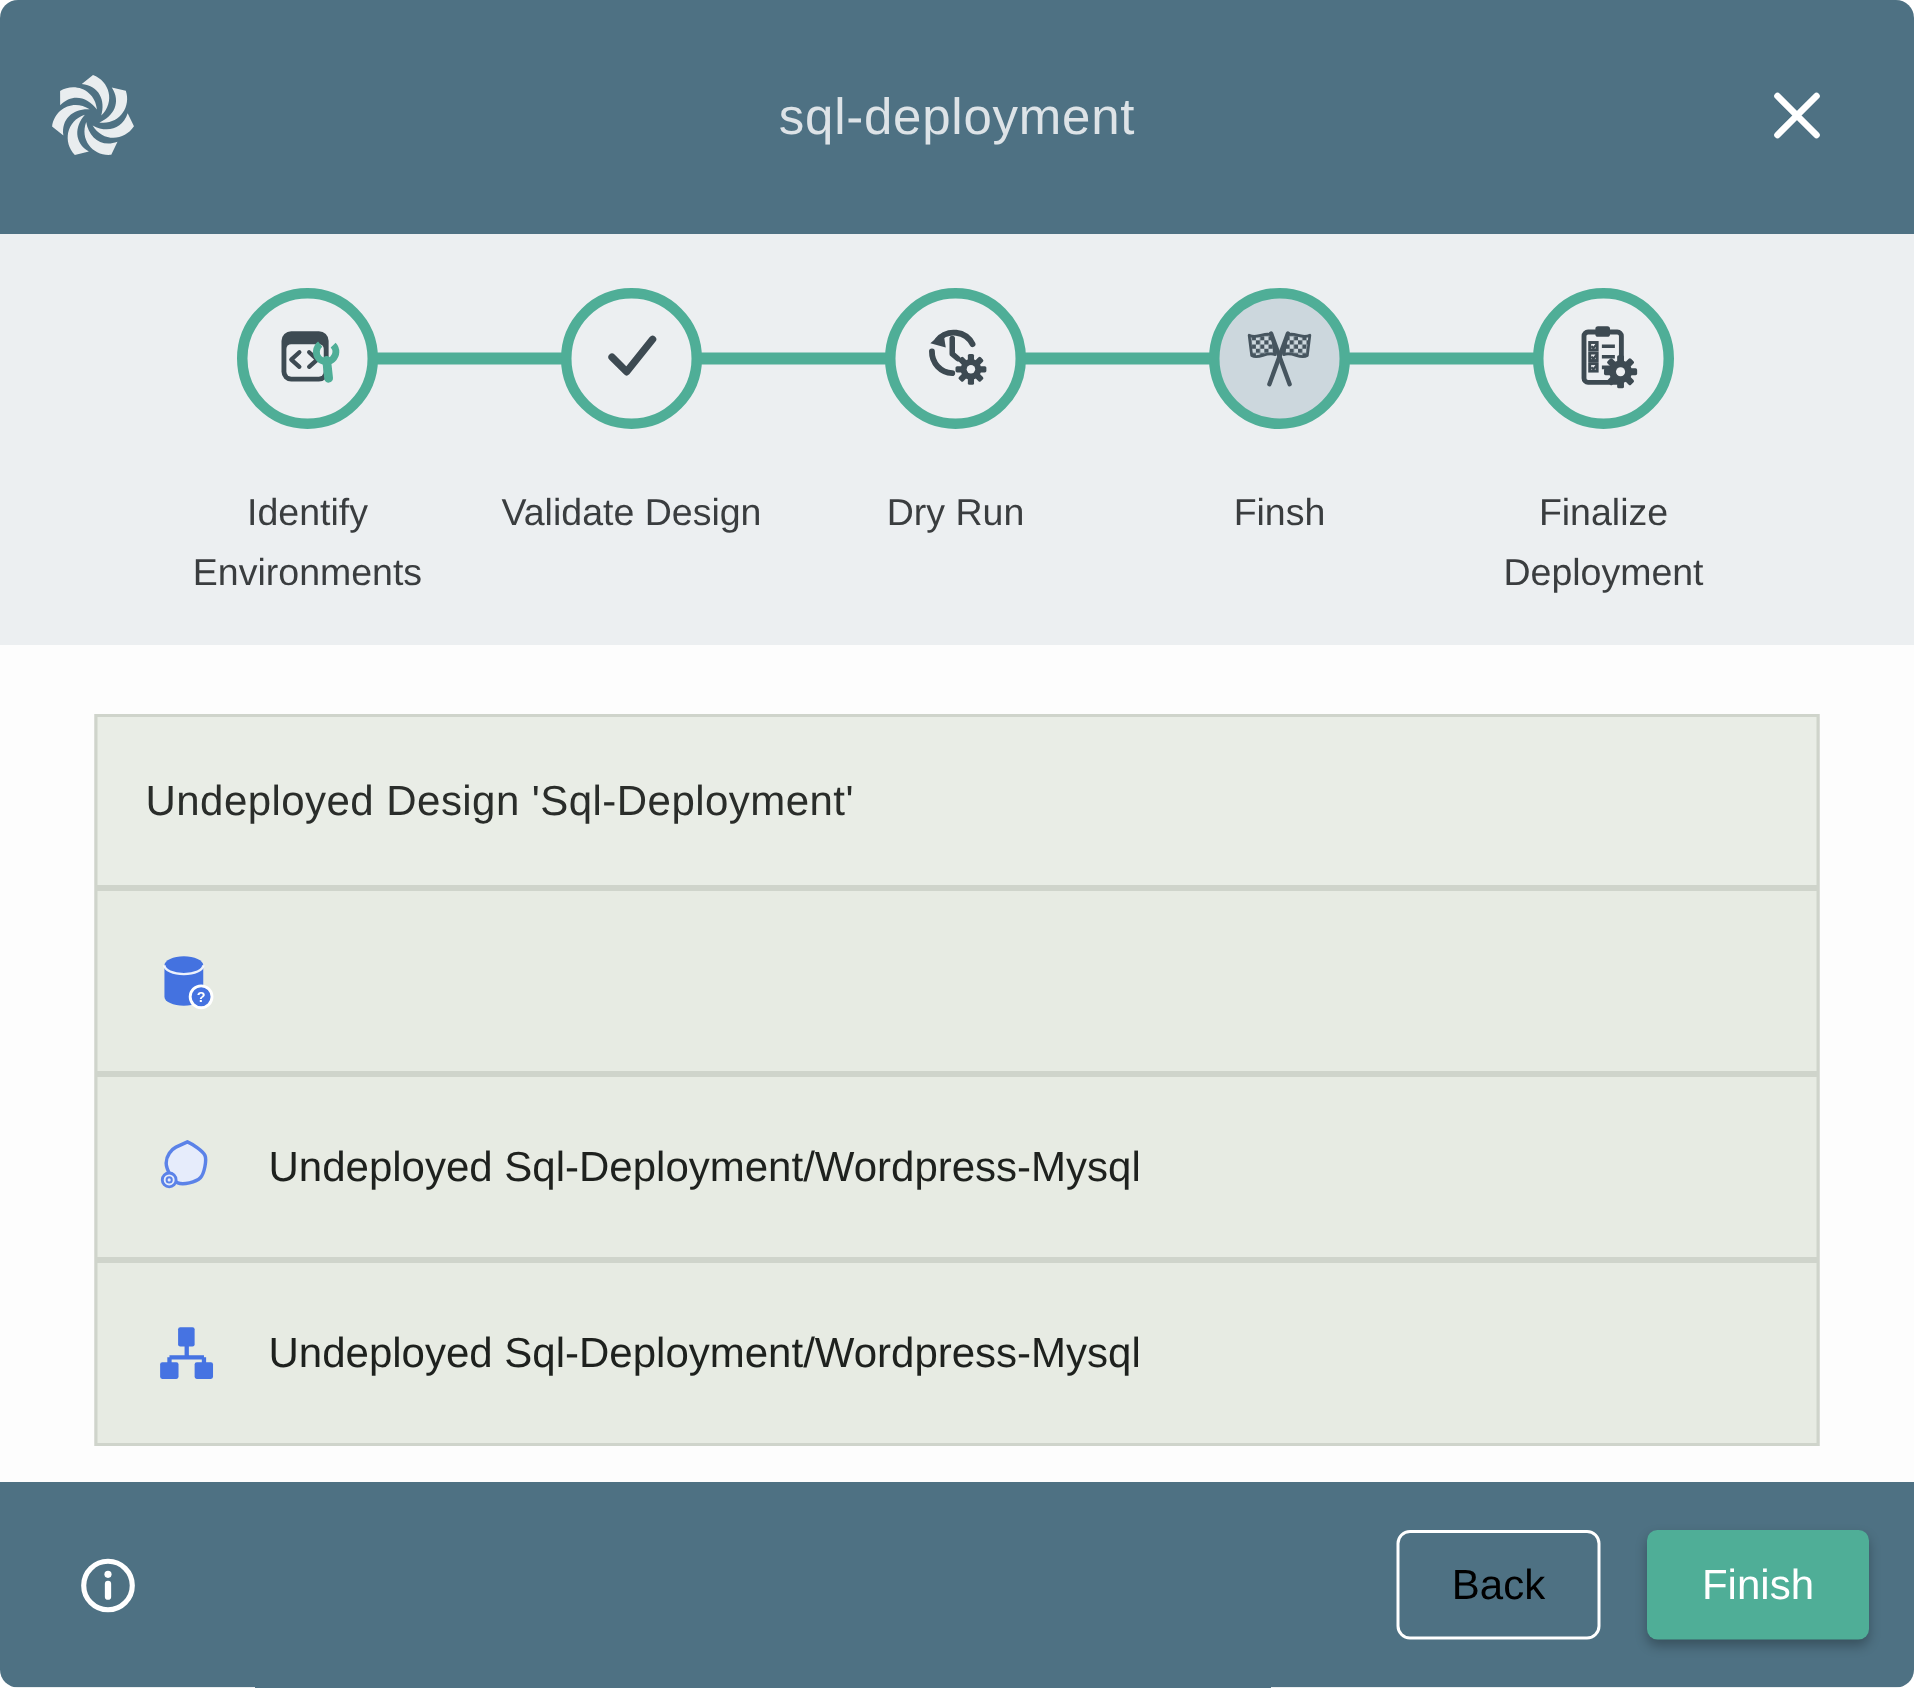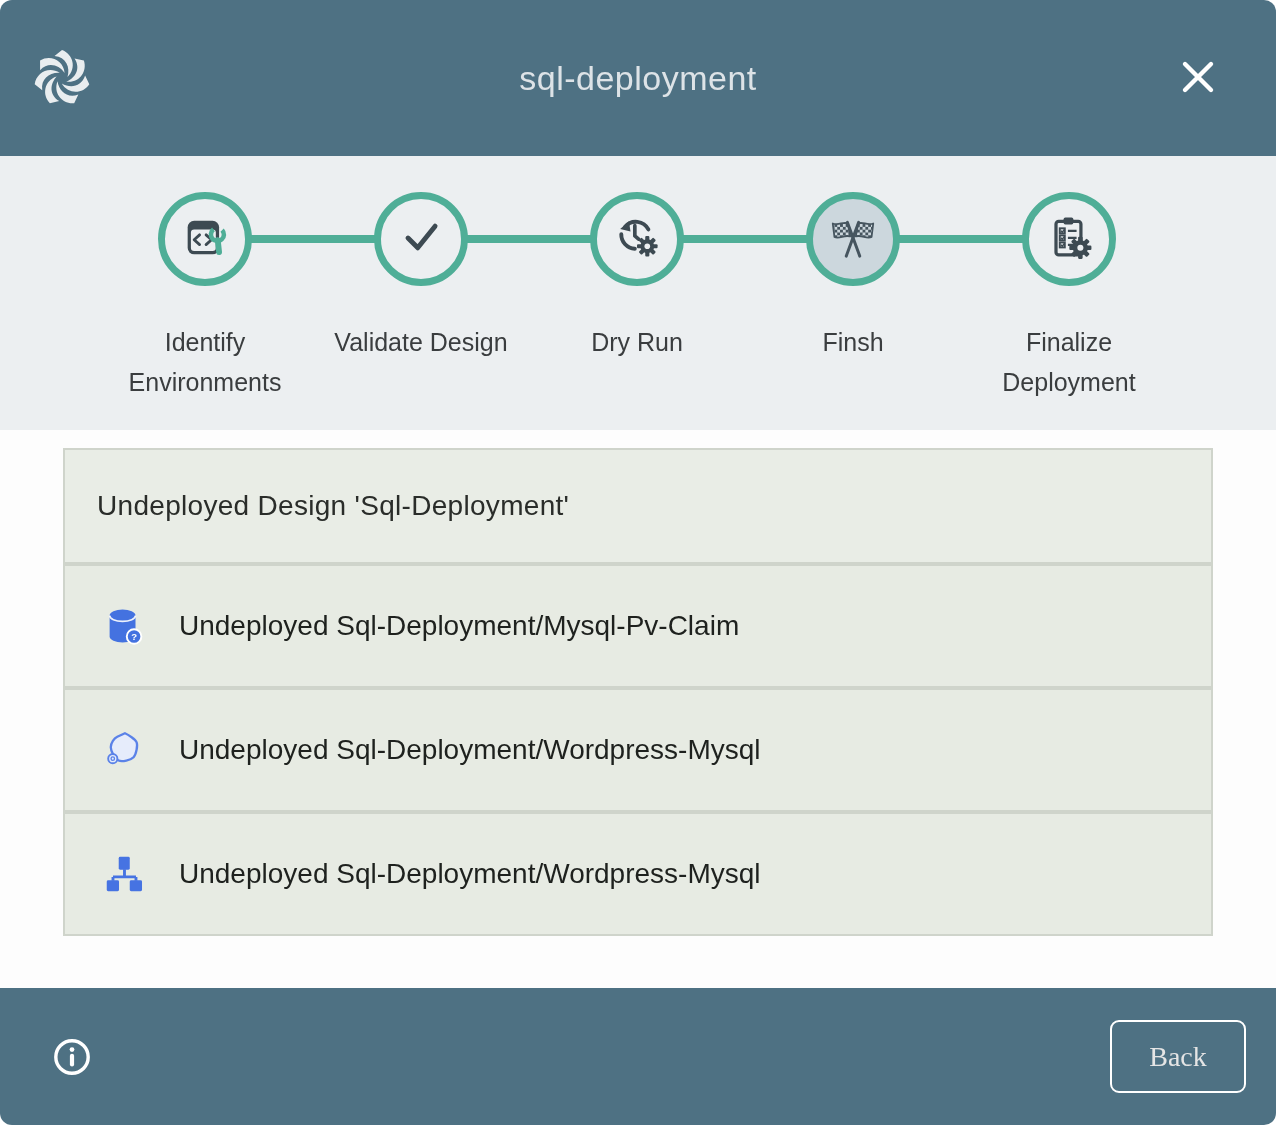--- a/index.html
+++ b/index.html
@@ -23,35 +23,35 @@
   .steps { position:absolute; left:97px; top:36px; display:grid; grid-template-columns:repeat(5,216px); }
   .step { display:flex; flex-direction:column; align-items:center; }
   .step .circle {
     position:relative; width:94px; height:94px; border-radius:50%;
     border:7px solid #4fae97; background:#eceff1;
     display:flex; align-items:center; justify-content:center;
   }
   .step.active .circle { background:#ccd7dd; }
   .step .lbl { margin-top:36px; font-size:25px; line-height:40px; color:#3a3d3f; text-align:center; }
   
-  .content { height:558px; background:#fdfdfd; padding:18px 63px 0 63px; }
+  .content { height:558px; background:#fdfdfd; padding:46px 63px 0 63px; }
   .panel { border:2px solid #cfd4cb; background:#cfd4cb; display:flex; flex-direction:column; gap:4px; }
   .row-head { height:112px; background:#e9ede6; display:flex; align-items:center;
     padding-left:32px; font-size:28px; font-weight:300; color:#2a2d2a; letter-spacing:.3px; }
   .row { height:120px; background:#e7ebe3; display:flex; align-items:center; padding-left:36px; }
   .row .ric { width:46px; height:46px; margin-right:32px; flex:0 0 auto; }
   .row .rtxt { font-size:28px; color:#1e211e; }
   
   .ftr { position:relative; height:137px; background:#4e7183; display:flex; align-items:center; }
   .ftr .info { position:absolute; left:52px; top:50%; transform:translateY(-50%);
     width:40px; height:40px; background:none; border:none; cursor:pointer; }
   .btns { margin-left:auto; display:flex; align-items:center; gap:31px; padding-right:30px; }
   .btn-back {
     width:136px; height:73px; background:transparent; border:2px solid #ffffff;
-    border-radius:9px; color:#e5e5e5; font-size:28px; font-family:Liberation Serif, serif; cursor:pointer;
+    border-radius:9px; color:#000000; font-size:28px; font-family:Liberation Sans, sans-serif; cursor:pointer;
   }
   .btn-finish {
     width:148px; height:73px; background:#4fae97; border:none; border-radius:7px;
     color:#ffffff; font-size:28px; font-family:inherit; cursor:pointer;
     box-shadow:0 4px 8px rgba(0,0,0,.28);
   }
 </style>
 </head>
 <body>
 
@@ -222,21 +222,20 @@
 
       <div class="row">
         <span class="ric">
           <svg viewBox="0 0 48 48" width="46" height="46">
             <path d="M9 13 a13.5 6.2 0 0 1 27 0 v22 a13.5 6.2 0 0 1 -27 0 Z" fill="#4472e0"></path>
             <path d="M9 13 a13.5 6.2 0 0 0 27 0" fill="none" stroke="#ffffff" stroke-width="1.7" opacity=".9"></path>
             <circle cx="34.5" cy="35" r="7.6" fill="#4472e0" stroke="#ffffff" stroke-width="2"></circle>
             <text x="34.5" y="38.6" font-size="10" font-weight="bold" fill="#ffffff" text-anchor="middle" font-family="Liberation Sans, sans-serif">?</text>
           </svg>
         </span>
-        <span class="rtxt">Undeployed Sql-Deployment/Mysql-Pv-Claim</span>
       </div>
 
       <div class="row">
         <span class="ric">
           <svg viewBox="0 0 48 48" width="46" height="46">
             <path d="M25 6.5 C 28.5 8, 36 13, 37.2 16 C 38.5 19.2, 36.8 28.5, 34 31.5 C 31 34.6, 22 36.6, 18.3 35 C 14.6 33.4, 10.2 25.5, 10.2 21.2 C 10.2 16.2, 13.8 11.8, 17 10.2 Z" fill="#e6ecfb" stroke="#5b82e8" stroke-width="2.4" stroke-linejoin="round"></path>
             <circle cx="12.3" cy="33" r="4.8" fill="#e6ecfb" stroke="#5b82e8" stroke-width="2"></circle>
             <circle cx="12.3" cy="33" r="1.8" fill="none" stroke="#5b82e8" stroke-width="1.4"></circle>
           </svg>
         </span>
@@ -263,16 +262,17 @@
       <span>
         <svg viewBox="0 0 42 42" width="40" height="40">
           <circle cx="21" cy="21" r="17" fill="none" stroke="#ffffff" stroke-width="3.6"></circle>
           <circle cx="21" cy="13.2" r="2.5" fill="#ffffff"></circle>
           <rect x="18.8" y="17.6" width="4.4" height="13.4" rx="2.2" fill="#ffffff"></rect>
         </svg>
       </span>
     </button>
     <div class="btns">
       <button class="btn-back">Back</button>
+      <button class="btn-finish">Finish</button>
     </div>
   </div>
 
 </div>
 
 </body></html>

